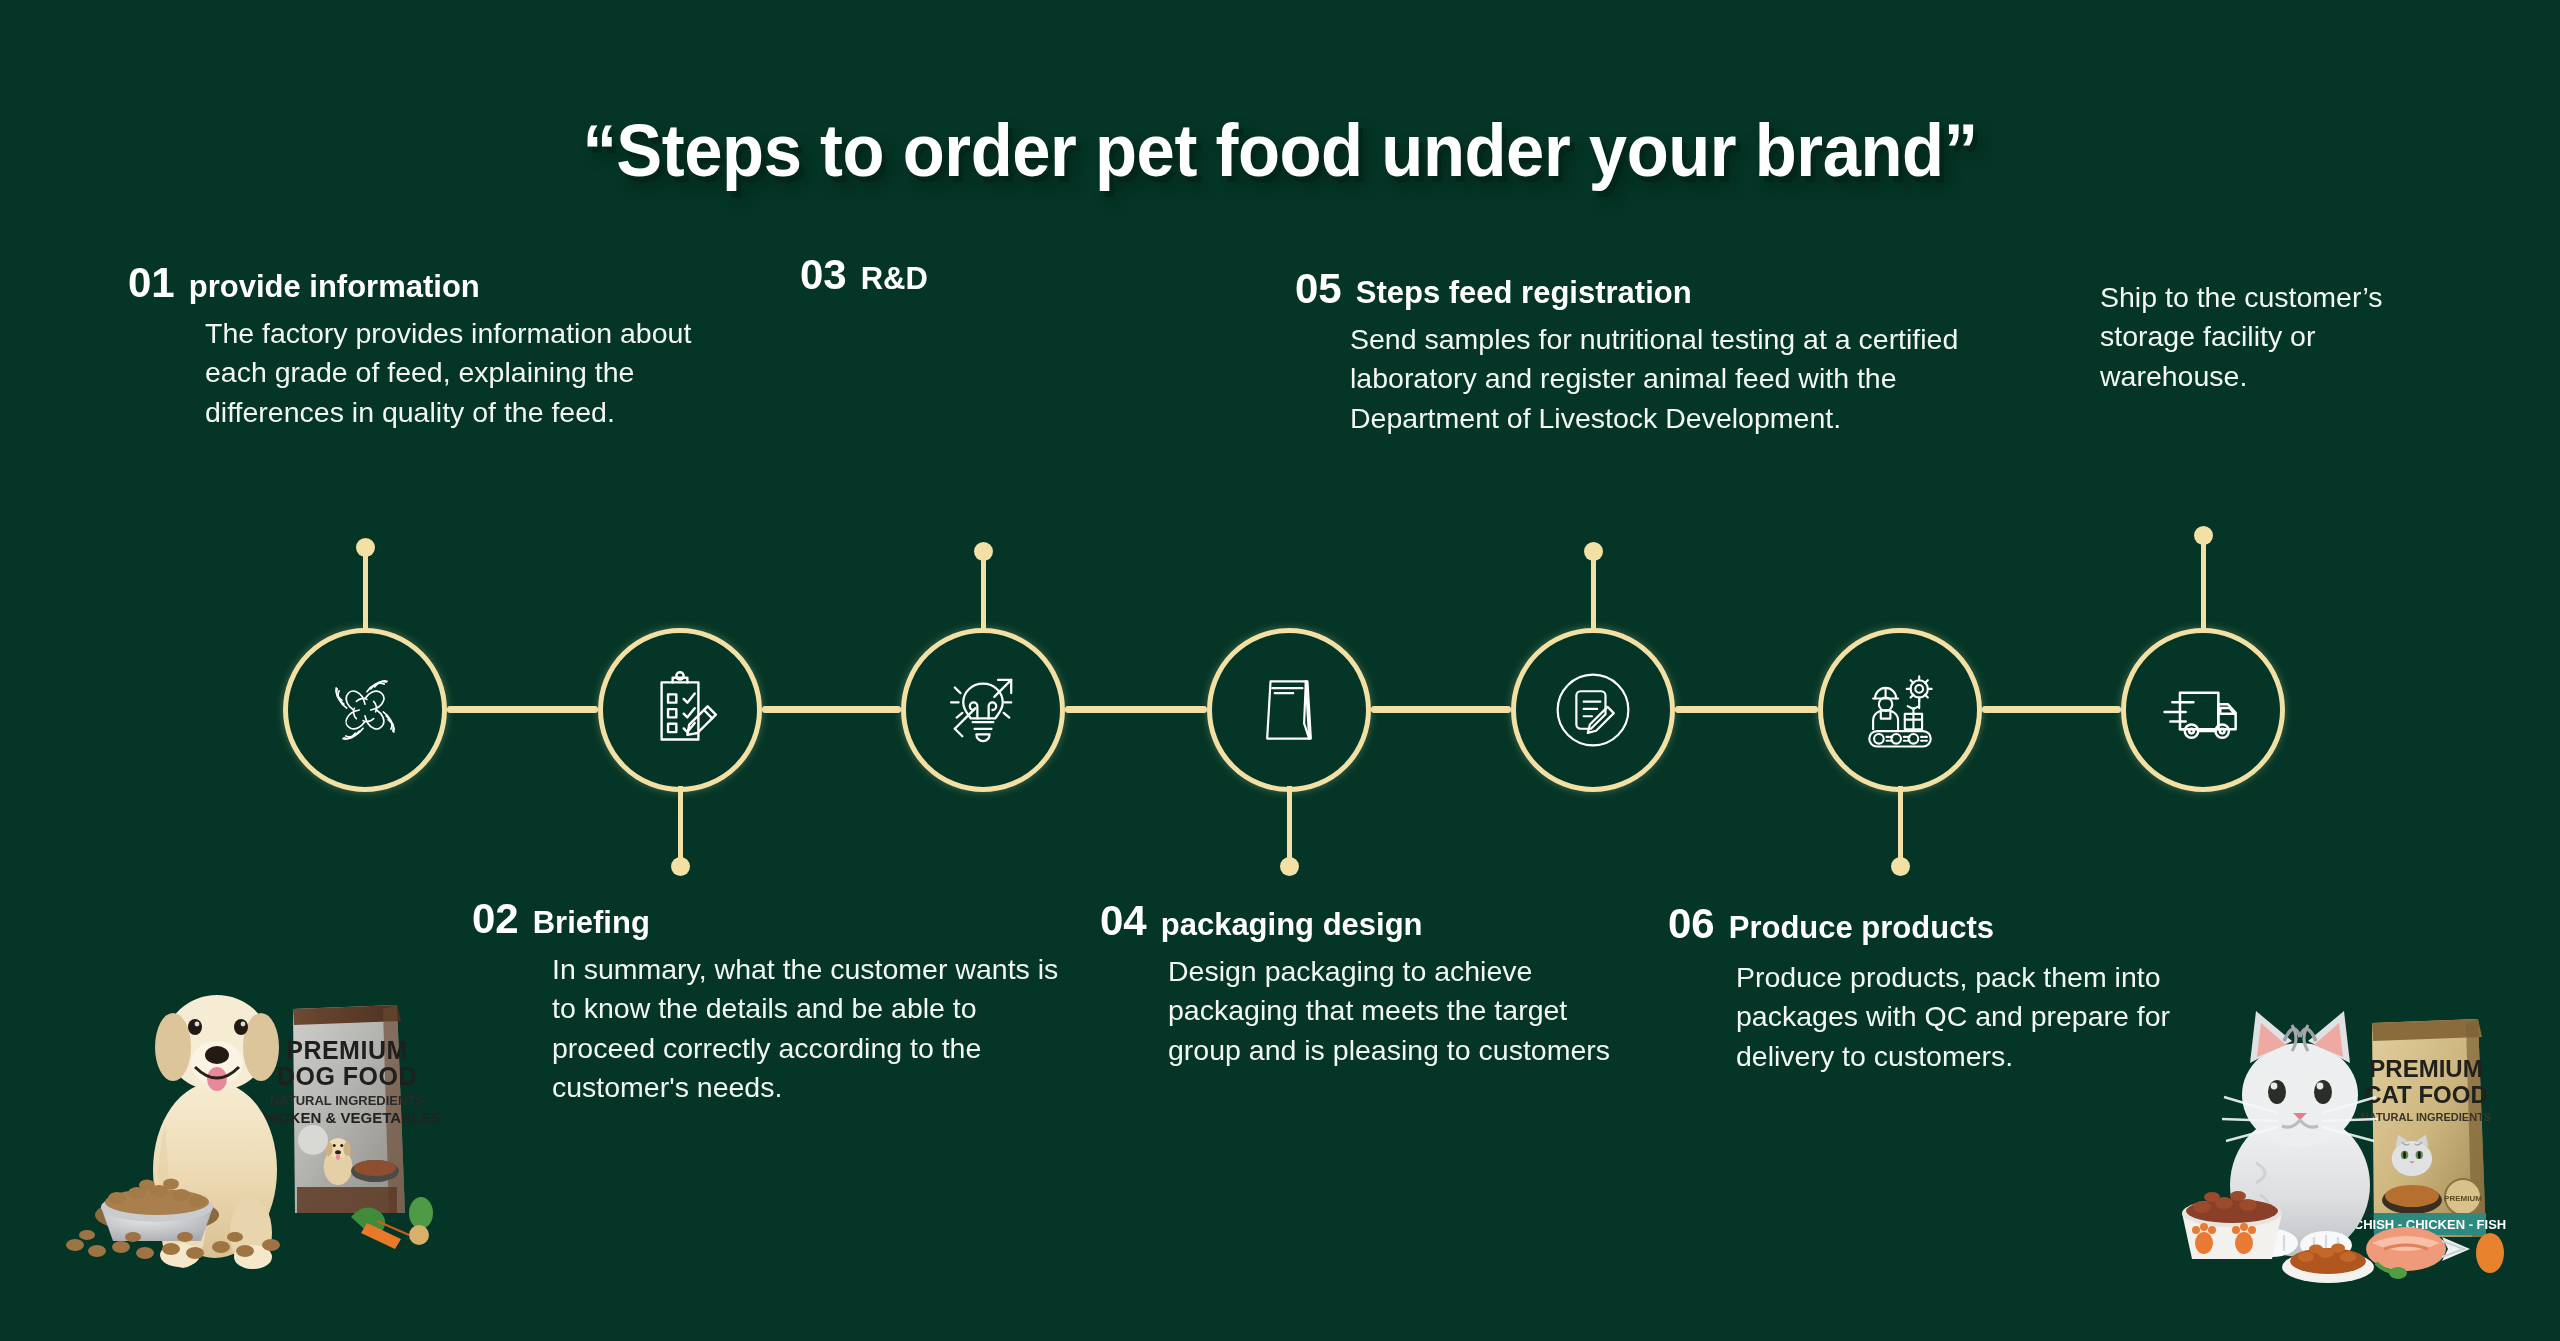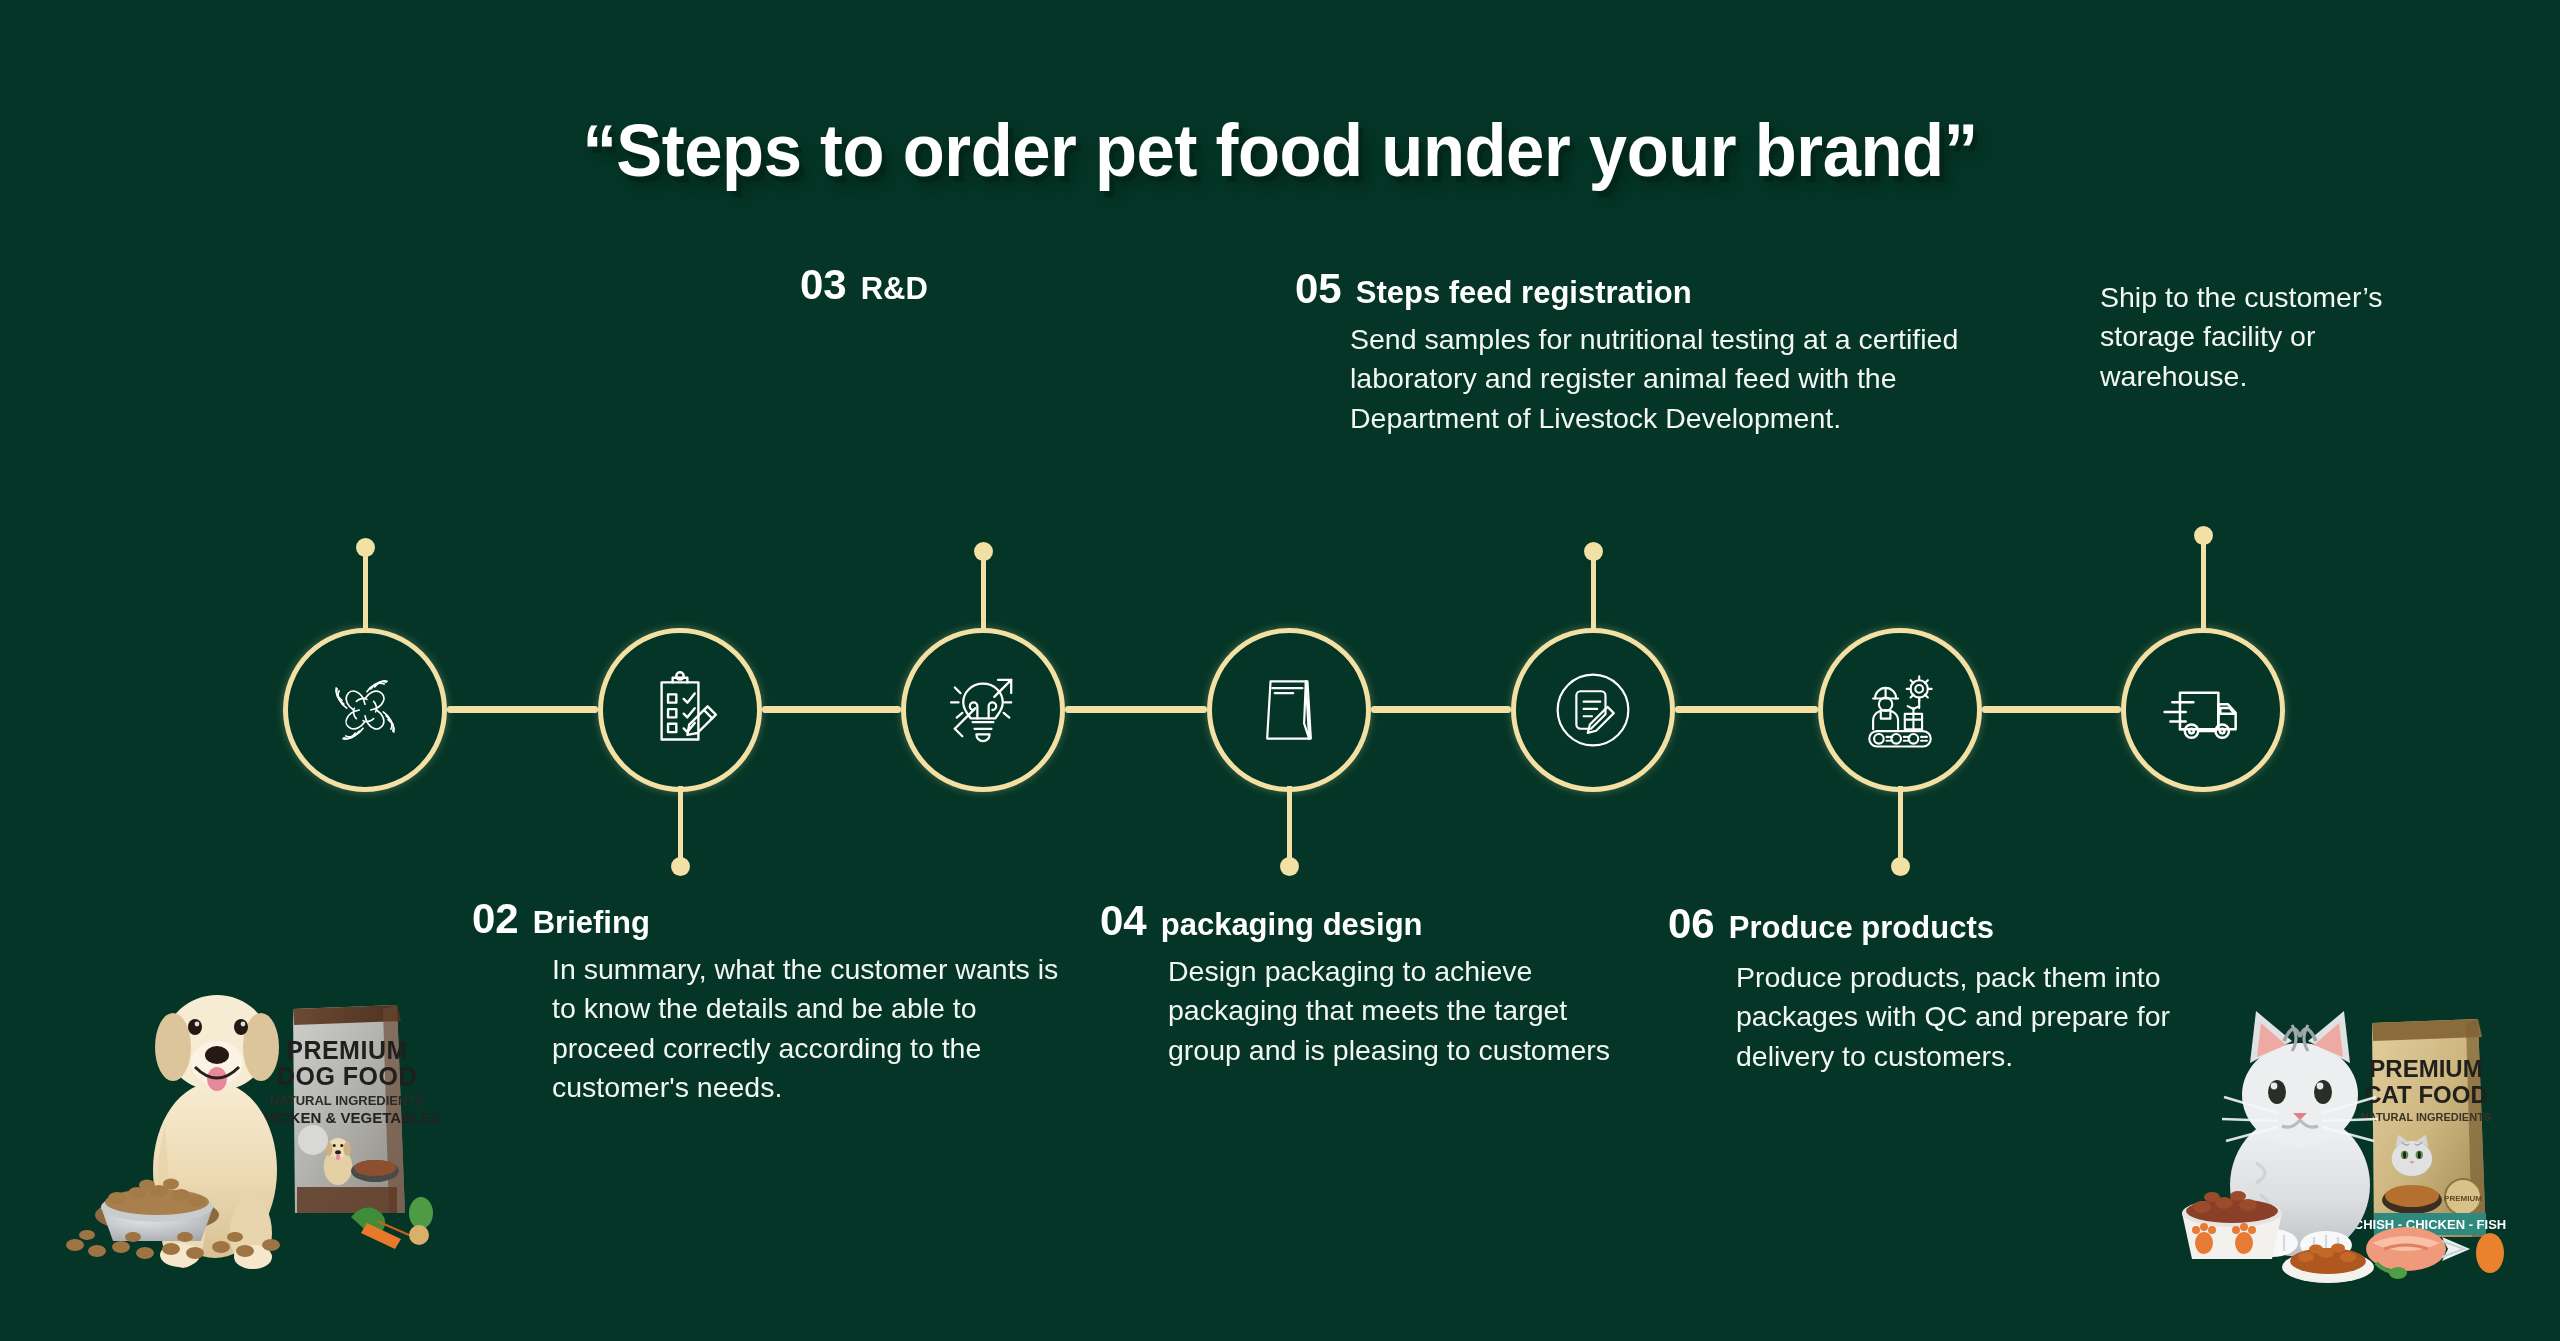--- a/index.html
+++ b/index.html
@@ -223,22 +223,29 @@
         <circle cx="38" cy="72" r="7"></circle>
         <circle cx="38" cy="72" r="2.4"></circle>
         <circle cx="70" cy="72" r="7"></circle>
         <circle cx="70" cy="72" r="2.4"></circle>
         <path d="M45 72h18M26 70h5"></path>
         <path d="M18 42h22M10 52h22M16 62h16"></path>
       </svg>
     </span>
   </div>
 
-
-  <div class="step-block" style="left:800px; top:264px; width:350px;">
+  <div class="step-block" style="left:128px; top:262px; width:560px;">
+    <div class="step-head">
+      <span class="step-num">01</span>
+      <span class="step-title">provide information</span>
+    </div>
+    <div class="step-desc" style="margin-left:77px; margin-top:10px; width:545px;">The factory provides information about each grade of feed, explaining the differences in quality of the feed.</div>
+  </div>
+
+  <div class="step-block" style="left:800px; top:254px; width:350px;">
     <div class="step-head">
       <span class="step-num">03</span>
       <span class="step-title">R&amp;D</span>
     </div>
   </div>
 
   <div class="step-block" style="left:1295px; top:268px; width:650px;">
     <div class="step-head">
       <span class="step-num">05</span>
       <span class="step-title">Steps feed registration</span>

